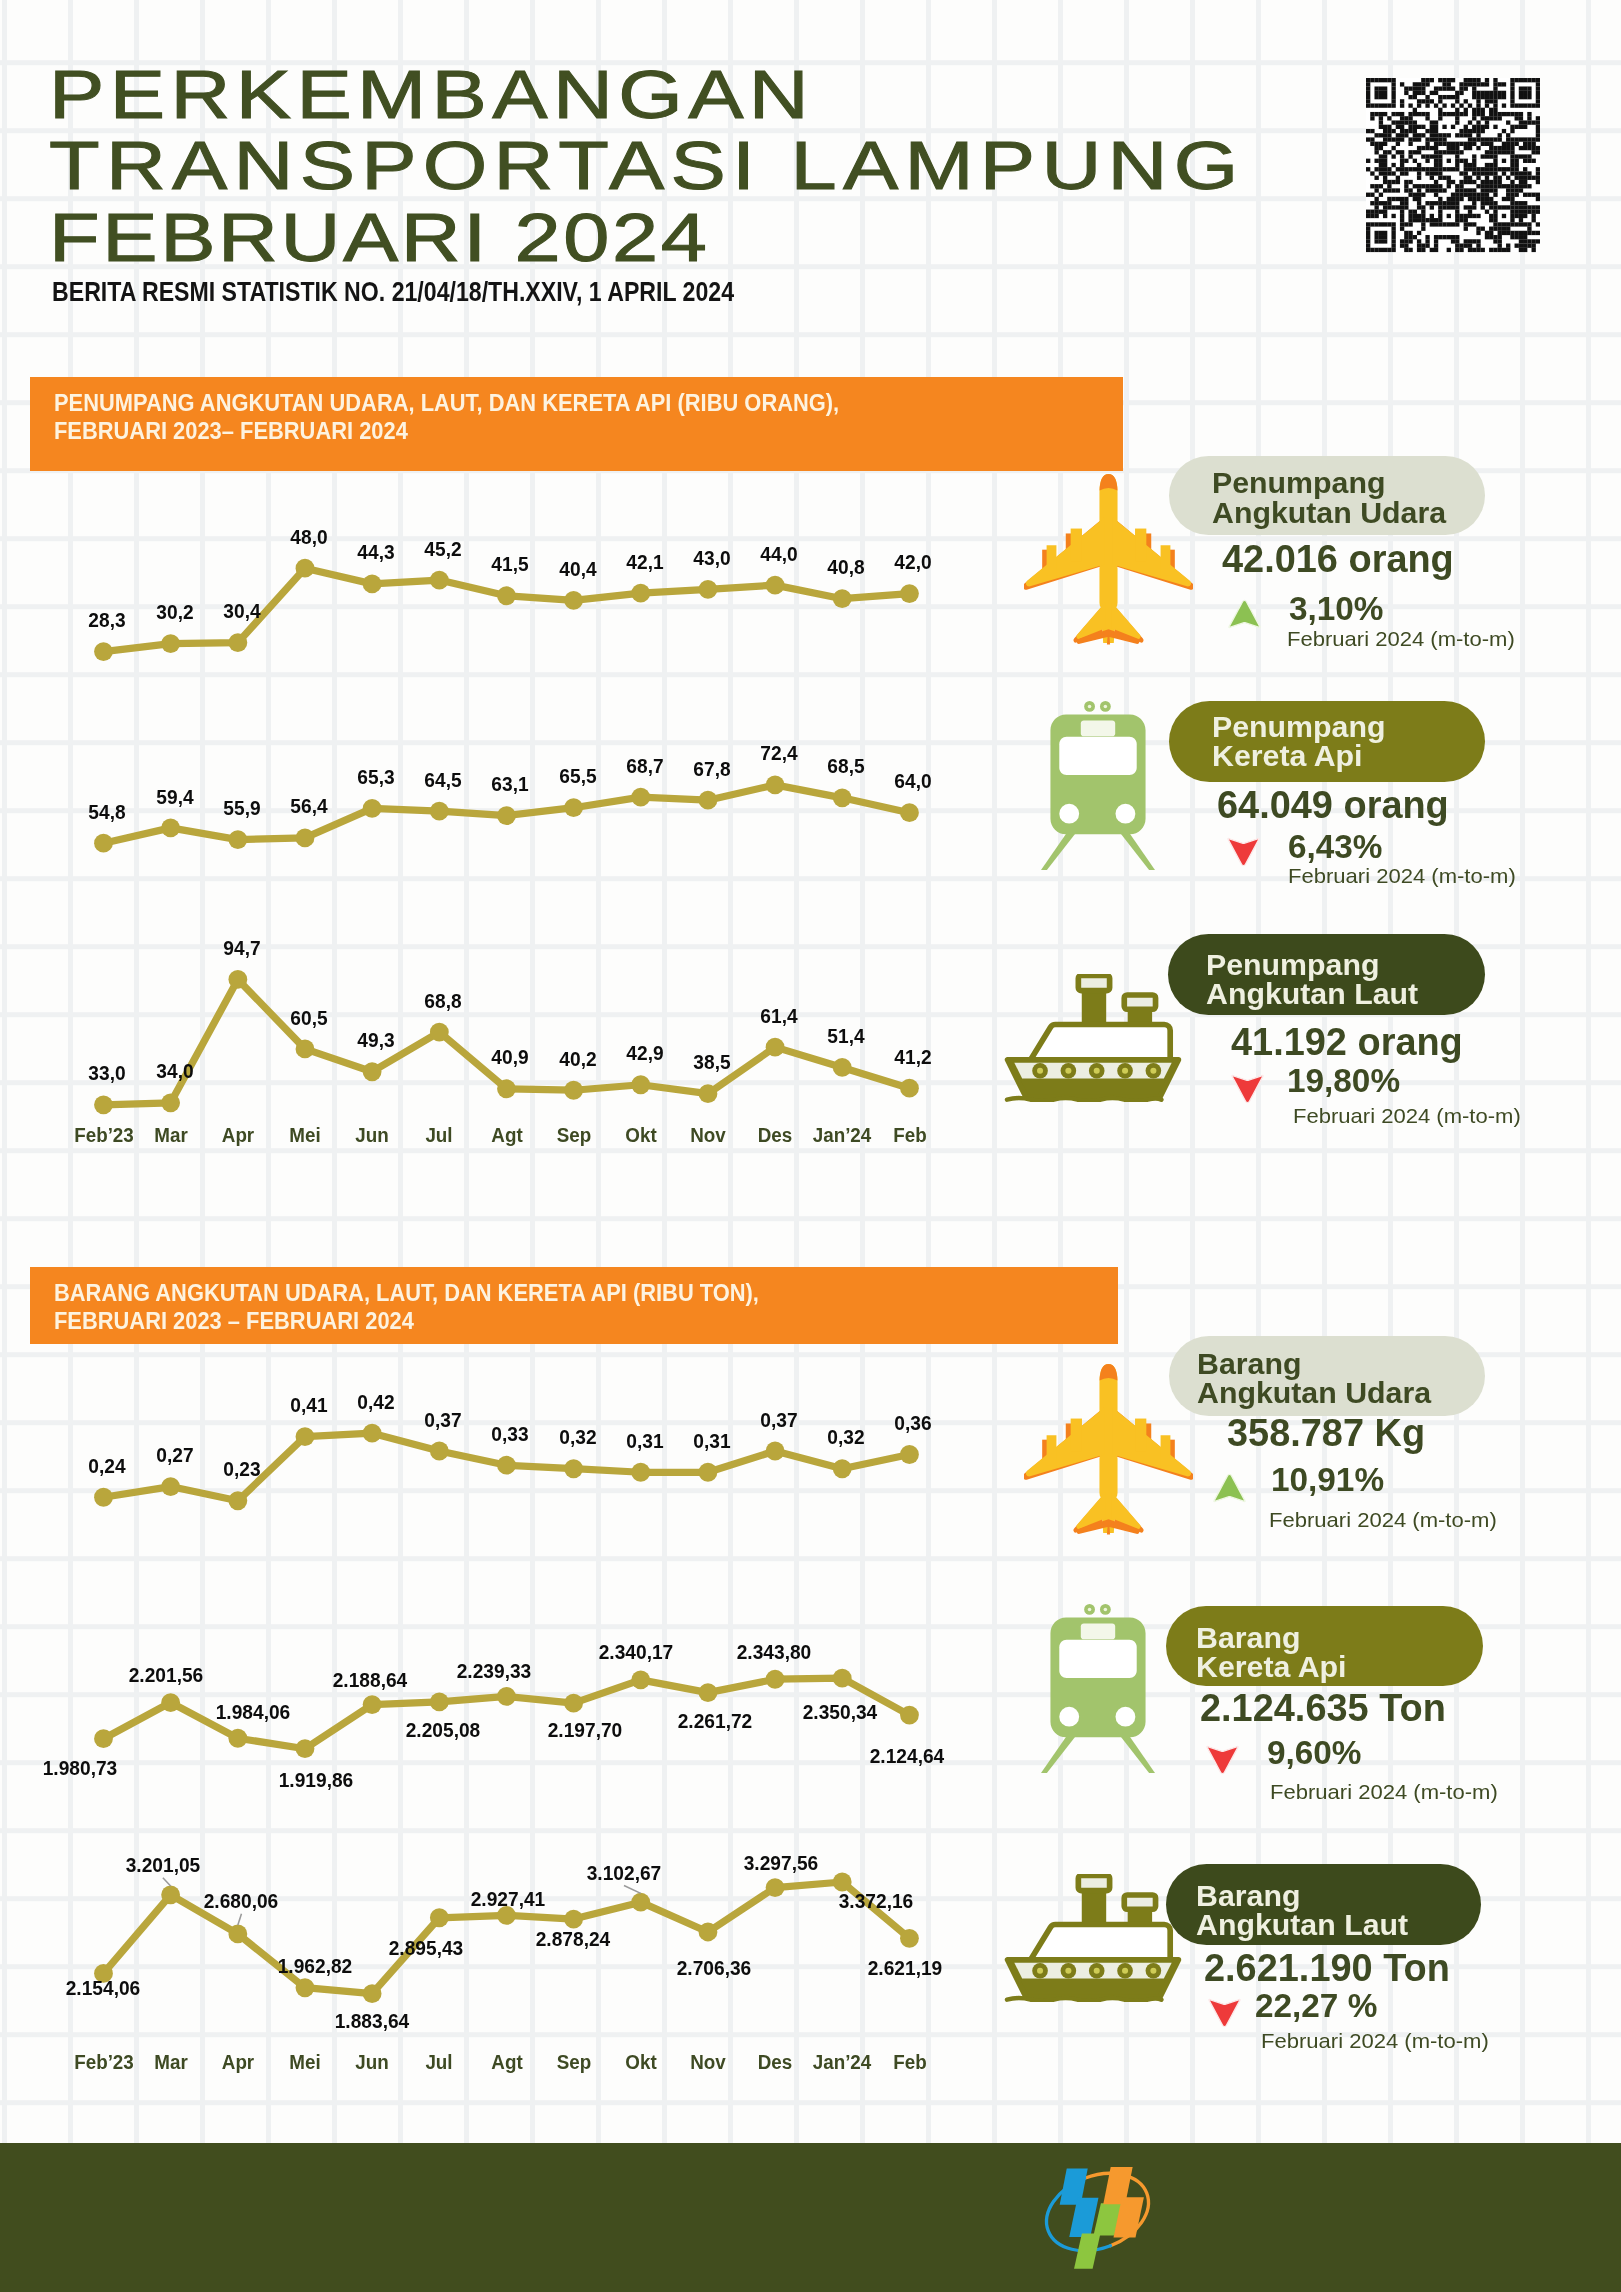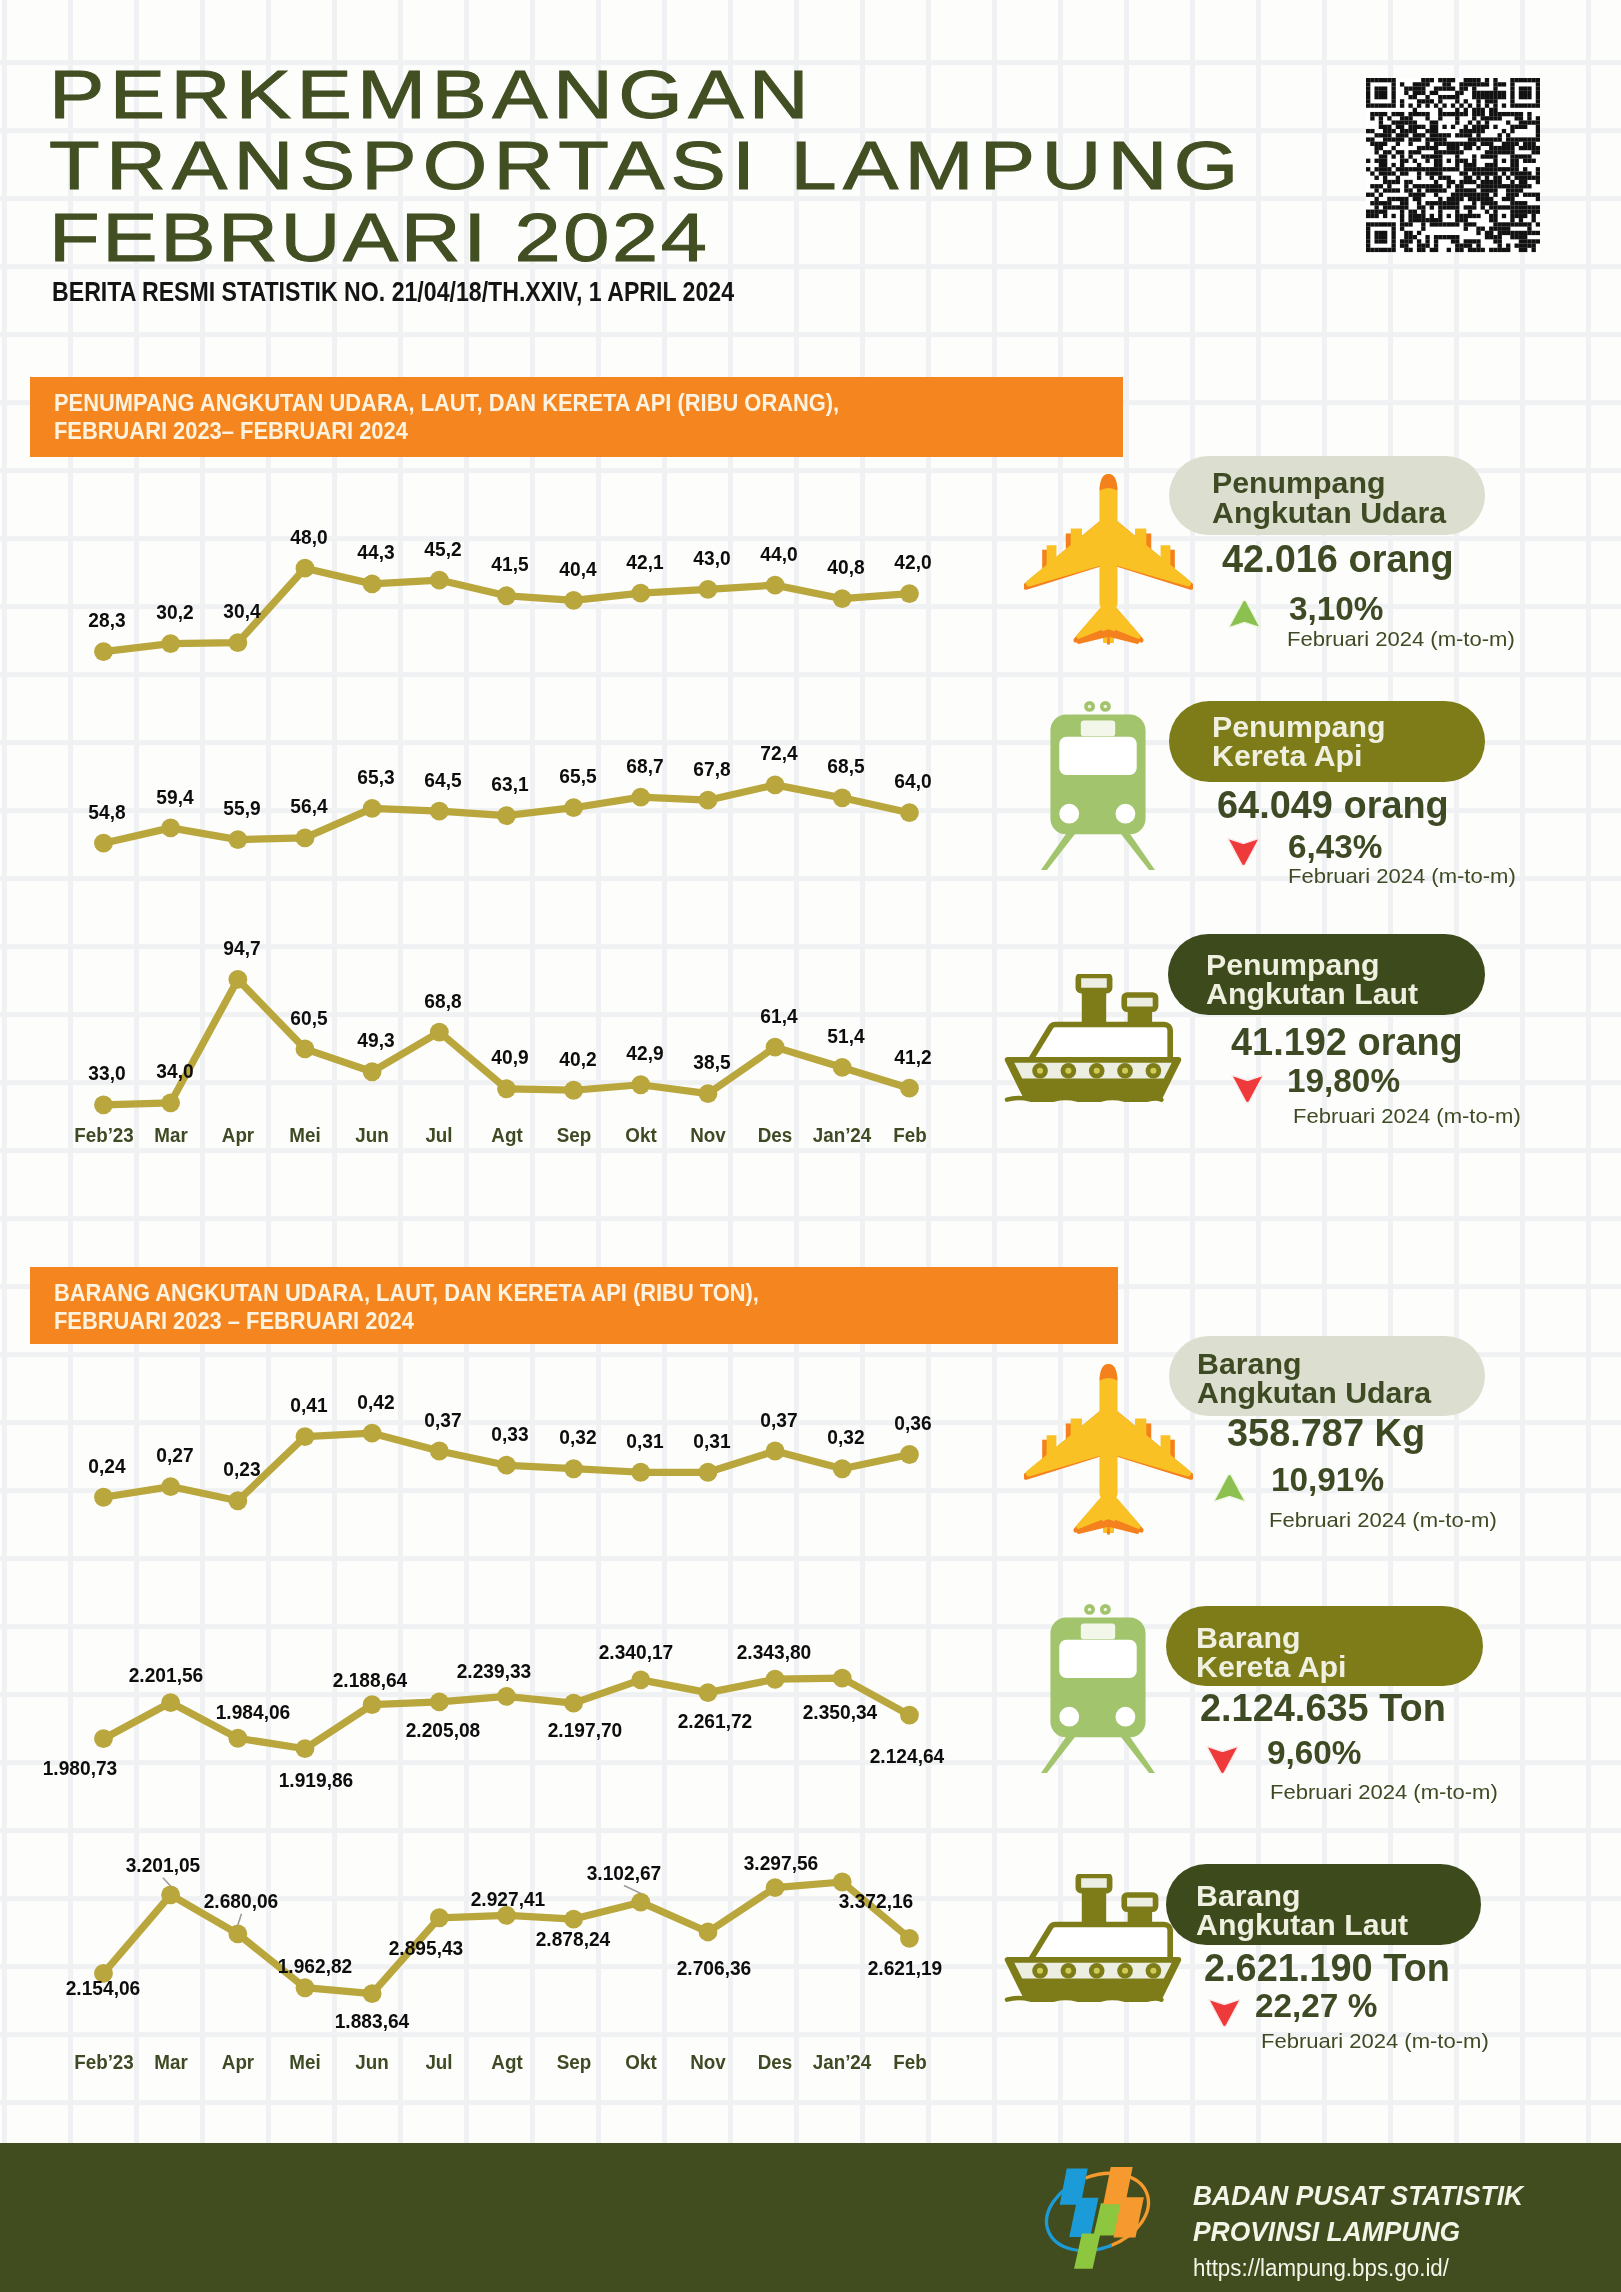--- a/index.html
+++ b/index.html
@@ -1046,21 +1046,21 @@
           <rect x="31" y="40" width="1.02" height="1.02"></rect>
           <rect x="32" y="40" width="1.02" height="1.02"></rect>
           <rect x="33" y="40" width="1.02" height="1.02"></rect>
           <rect x="36" y="40" width="1.02" height="1.02"></rect>
           <rect x="37" y="40" width="1.02" height="1.02"></rect>
           <rect x="39" y="40" width="1.02" height="1.02"></rect>
         </g>
       </svg></div>
 
   <div id="sections">
-      <div class="banner" style="top: 377px; height: 80px; width: 1093px;">
+      <div class="banner" style="top: 377px; height: 94px; width: 1093px;">
         <div style="top: 13.7px;">PENUMPANG ANGKUTAN UDARA, LAUT, DAN KERETA API (RIBU ORANG),</div>
         <div style="top: 42px;">FEBRUARI 2023– FEBRUARI 2024</div>
       </div>
       <svg width="1029" height="2293" class="chartsvg" style="pointer-events: none;" viewBox="0 0 1050 2339">
         <path d="M105.6 664.5 L174.1 656.3 L242.7 655.4 L311.2 579.4 L379.7 595.4 L448.3 591.5 L516.8 607.5 L585.3 612.2 L653.8 604.9 L722.4 601.0 L790.9 596.7 L859.4 610.5 L928.0 605.3" fill="none" stroke="#b9a63c" stroke-width="7.4" stroke-linejoin="round" stroke-linecap="round"></path>
         <circle cx="105.6" cy="664.5" r="9.6" fill="#b9a63c"></circle>
         <circle cx="174.1" cy="656.3" r="9.6" fill="#b9a63c"></circle>
         <circle cx="242.7" cy="655.4" r="9.6" fill="#b9a63c"></circle>
         <circle cx="311.2" cy="579.4" r="9.6" fill="#b9a63c"></circle>
         <circle cx="379.7" cy="595.4" r="9.6" fill="#b9a63c"></circle>
@@ -1446,19 +1446,14 @@
           <path d="M65 25 a54 37 0 0 1 0 74" fill="none" stroke="#f6992e" stroke-width="3.4" stroke-linecap="round"></path>
           <path d="M65 99 a54 37 0 0 1 0 -74" fill="none" stroke="#1b9bd8" stroke-width="3.4" stroke-linecap="round"></path>
         </g>
         <path fill="#1b9bd8" d="M33.5 17.5 h21.5 l-7.2 37 h-21.5 z"></path>
         <path fill="#1b9bd8" d="M44.5 47.5 h21.5 l-8.4 40 h-21.5 z"></path>
         <path fill="#8dc63f" d="M68.5 53 h21.5 l-7.6 33 h-21.5 z"></path>
         <path fill="#8dc63f" d="M49 84 h19 l-8 36 h-19 z"></path>
         <path fill="#f6992e" d="M78.5 16 h22.5 l-7.6 38 h-22.5 z"></path>
         <path fill="#f6992e" d="M90 47 h22.5 l-8.6 41 h-22.5 z"></path>
       </svg></div>
-  <div id="ftext">
-    <div class="l1">BADAN PUSAT STATISTIK</div>
-    <div class="l2">PROVINSI LAMPUNG</div>
-    <div class="u">https://lampung.bps.go.id/</div>
-  </div>
 </div>
 
 
 </body></html>

